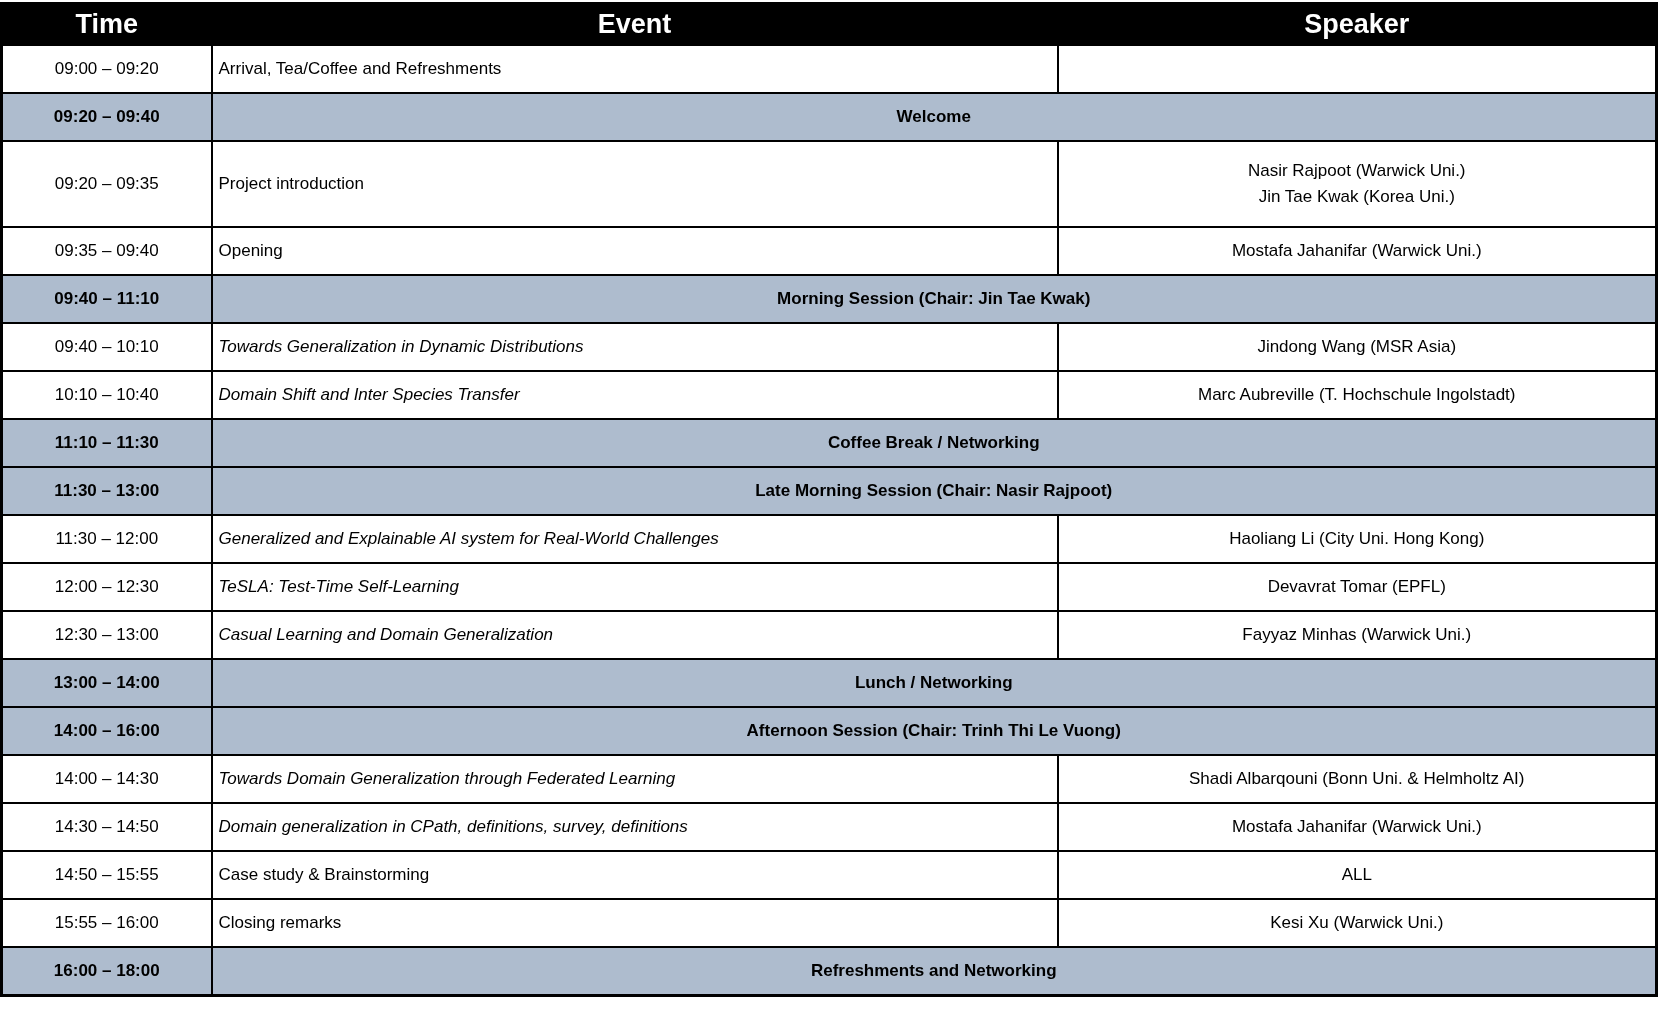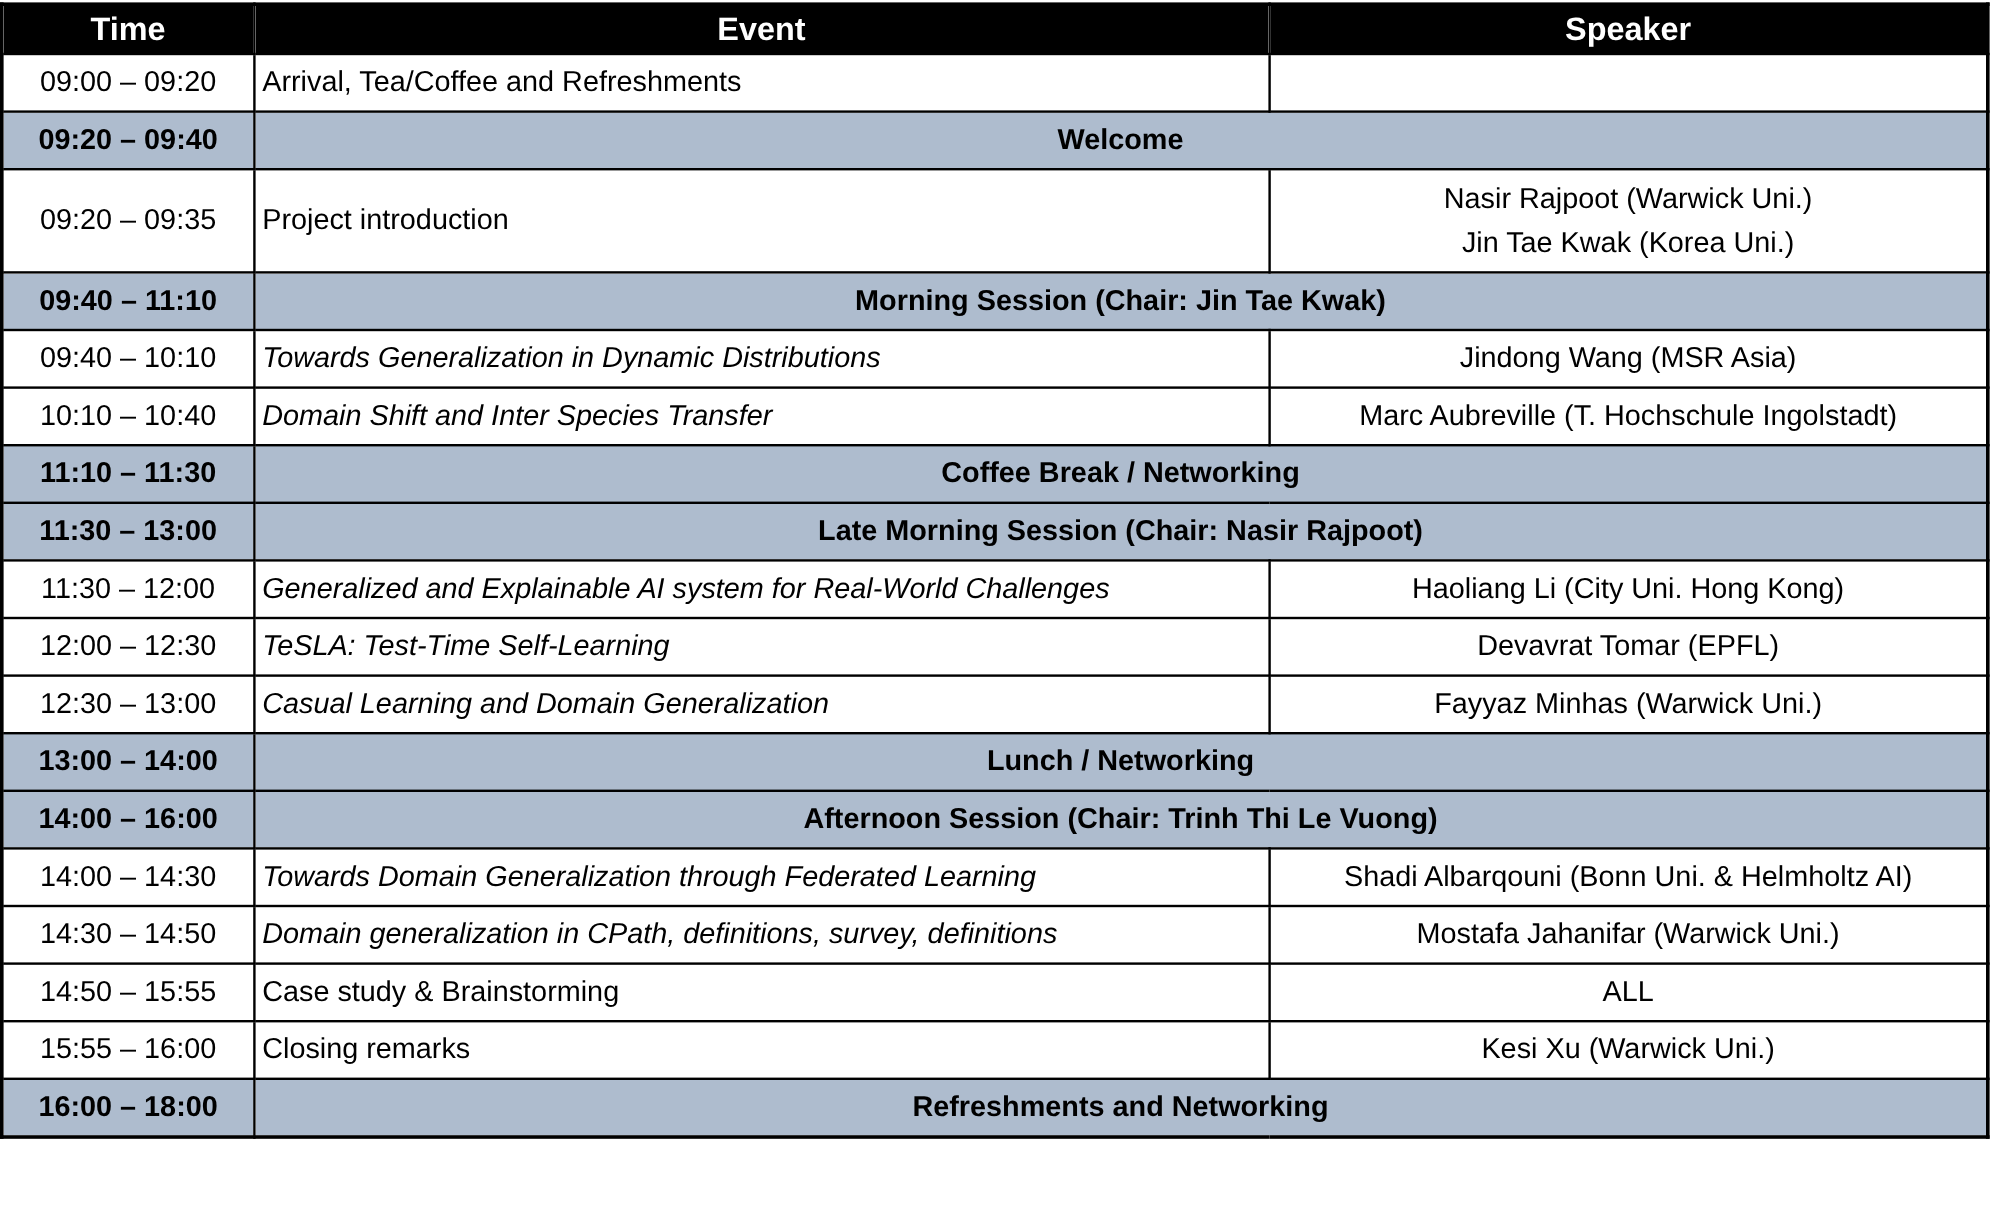--- a/index.html
+++ b/index.html
@@ -31,21 +31,21 @@
   thead th {
     background: var(--header-bg, #000);
     color: var(--header-text, #fff);
     font-weight: bold;
     font-size: 27px;
     height: 39px;
     text-align: center;
     padding: 0;
   }
   tbody td {
-    font-size: 24px;
+    font-size: 17px;
     height: 46px;
     padding: 0;
   }
   tr.tall td { height: 84px; }
   td.time {
     text-align: center;
     white-space: nowrap;
   }
   td.event {
     text-align: left;
@@ -91,20 +91,25 @@
         <td class="time">09:20 – 09:40</td>
         <td class="merged" colspan="2">Welcome</td>
       </tr>
       <tr class="tall">
         <td class="time">09:20 – 09:35</td>
         <td class="event">Project introduction</td>
         <td class="speaker">
           <div class="speaker-line">Nasir Rajpoot (Warwick Uni.)</div>
           <div class="speaker-line">Jin Tae Kwak (Korea Uni.)</div>
         </td>
+      </tr>
+      <tr>
+        <td class="time">09:35 – 09:40</td>
+        <td class="event">Opening</td>
+        <td class="speaker">Mostafa Jahanifar (Warwick Uni.)</td>
       </tr>
       <tr class="section">
         <td class="time">09:40 – 11:10</td>
         <td class="merged" colspan="2">Morning Session (Chair: Jin Tae Kwak)</td>
       </tr>
       <tr>
         <td class="time">09:40 – 10:10</td>
         <td class="event italic">Towards Generalization in Dynamic Distributions</td>
         <td class="speaker">Jindong Wang (MSR Asia)</td>
       </tr>

